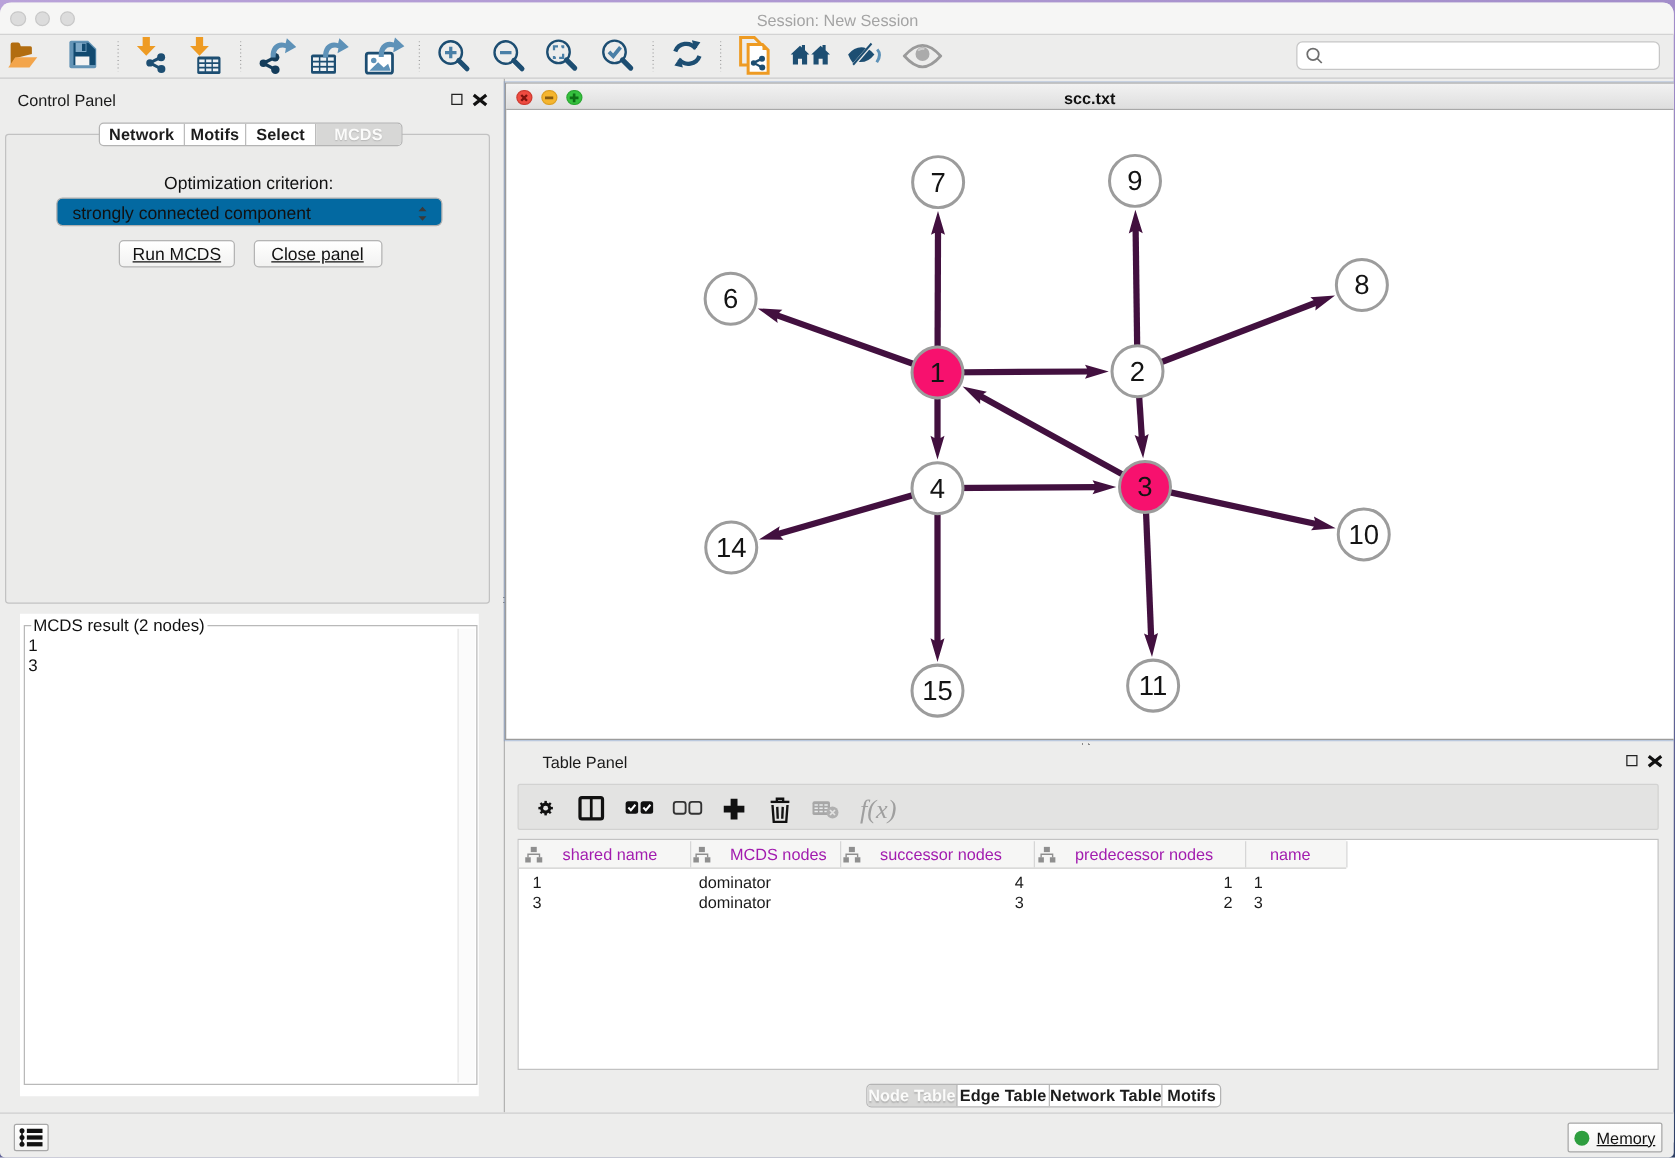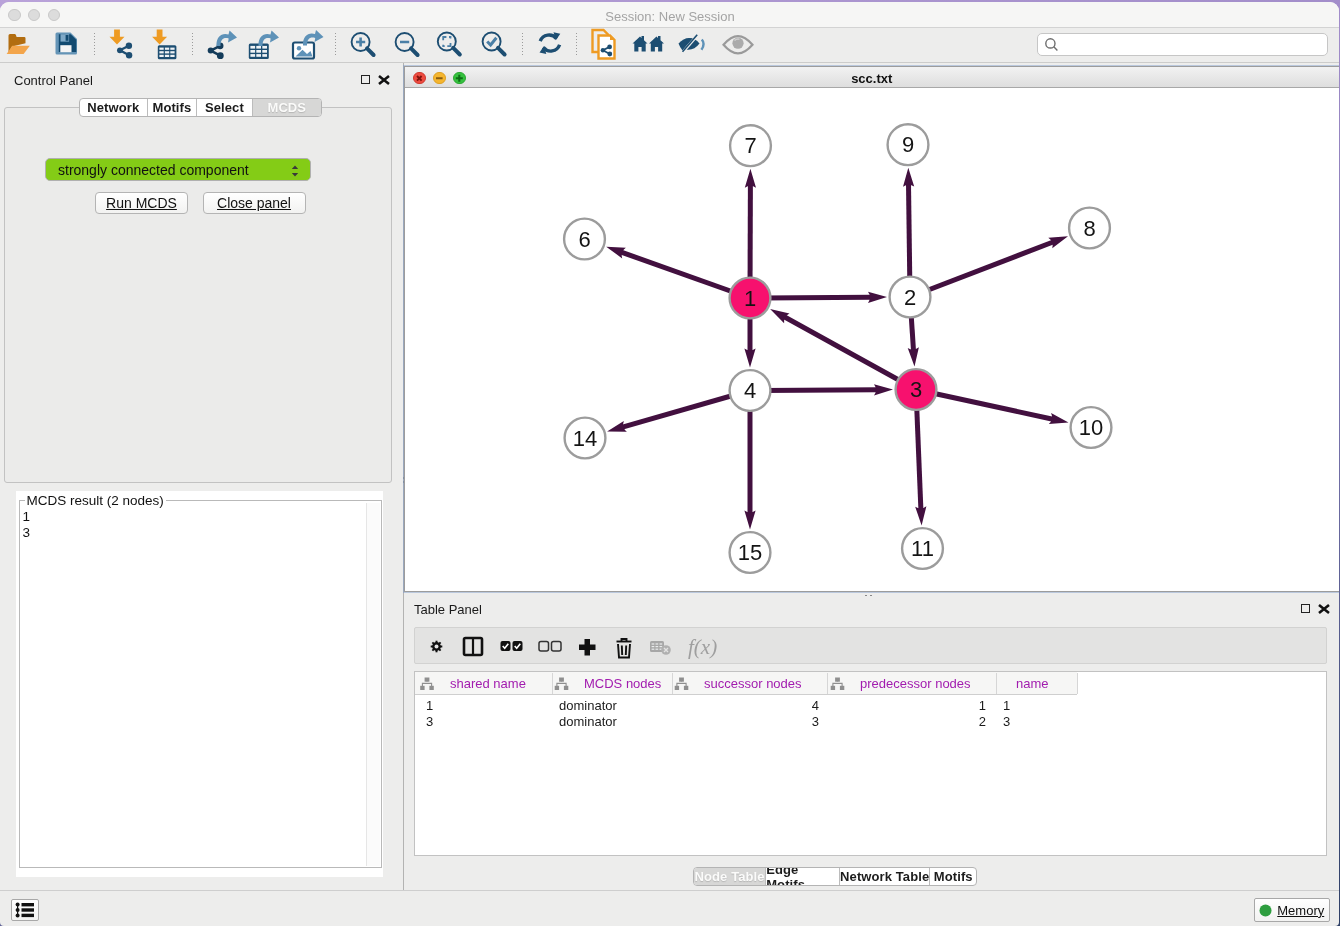--- a/index.html
+++ b/index.html
@@ -24,21 +24,21 @@
   background:#fff; overflow:hidden; font-size:13px; }
 .seg div { display:flex; align-items:center; justify-content:center; color:#1c1c1c;
   border-right:1px solid #bcbcbc; font-weight:600; letter-spacing:0.1px; }
 .seg div:last-child { border-right:none; }
 .seg .on { background:#d7d7d6; color:#fbfbfa; text-shadow:0 1px 1px rgba(120,120,120,0.35); }
 .tabbox { left:4px; top:44px; width:388px; height:376px; background:#ebebea;
   border:1px solid #c2c2c2; border-radius:3px; }
 .button { position:absolute; height:22px; background:linear-gradient(#ffffff,#f2f2f1);
   border:1px solid #b4b4b4; border-radius:4px; font-size:14px; color:#111;
   display:flex; align-items:center; justify-content:center;text-decoration:underline; }
-.combo { position:absolute; left:45px; top:95px; width:266px; height:23px; background:#84cc16;
+.combo { position:absolute; left:45px; top:95px; width:309px; height:23px; background:#0369a1;
   border:1px solid #b0b0b0; border-radius:5px; font-size:14px; color:#111;
   display:flex; align-items:center; padding-left:12px; }
 .resultpanel { left:15.5px; top:428px; width:367.5px; height:386px; background:#fff; }
 .fieldset { position:absolute; left:3px; top:9px; width:363.5px; height:368px; border:1px solid #b9b9b9; }
 .fieldlabel { position:absolute; left:5px; top:-8px; background:#fff; padding:0 2px; font-size:13.5px; color:#111; }
 .vscroll { position:absolute; right:1.5px; top:1.5px; width:14px; bottom:1.5px;
   background:#fbfbfb; border-left:1px solid #e6e6e6; }
 .statusbar { left:0; top:890px; width:1340px; height:24px; background:#ededec; border-top:1px solid #cecece; }
 .netwin { left:404px; top:66px; width:935.5px; height:525.5px; background:#fff;
   border:1px solid #9c9c9c; box-shadow:0 0 0 1px rgba(125,155,205,0.45); }
@@ -205,20 +205,21 @@
   <svg class="abs" style="left:376px;top:9px" width="16" height="16" viewBox="0 0 16 16">
     <path d="M3 4 L13 12 M13 4 L3 12" stroke="#111" stroke-width="2.6"></path>
         </svg>
   <div class="abs tabbox"></div>
   <div class="seg" style="left:79px;top:35px;width:243px">
     <div style="width:72px">Network</div>
           <div style="width:53px">Motifs</div>
     <div style="width:59px">Select</div>
           <div class="on" style="width:73px">MCDS</div>
   </div>
+  <div class="abs" style="left:0;top:75px;width:398px;text-align:center;font-size:14px;color:#111">Optimization criterion:</div>
   <div class="combo">strongly connected component
     <svg style="position:absolute;right:10px;top:4.5px" width="10" height="14" viewBox="0 0 10 14">
       <path d="M1.8 5 L5 1.4 L8.2 5 Z M1.8 9 L5 12.6 L8.2 9 Z" fill="#3a3a3a"></path>
           </svg>
   </div>
   <div class="button" style="left:95px;top:128.5px;width:93px">Run MCDS</div>
   <div class="button" style="left:202.5px;top:128.5px;width:103px">Close panel</div>
 
   <div class="abs resultpanel">
     <div class="fieldset">
@@ -300,21 +301,21 @@
 <text x="922.5" y="556.1" text-anchor="middle" font-size="22" fill="#141414" font-family="Liberation Sans, sans-serif">11</text>
 <circle cx="585.0" cy="438.0" r="20.4" fill="#ffffff" stroke="#9c9c9c" stroke-width="2.4"></circle>
 <text x="585.0" y="445.6" text-anchor="middle" font-size="22" fill="#141414" font-family="Liberation Sans, sans-serif">14</text>
 <circle cx="750.0" cy="552.5" r="20.4" fill="#ffffff" stroke="#9c9c9c" stroke-width="2.4"></circle>
 <text x="750.0" y="560.1" text-anchor="middle" font-size="22" fill="#141414" font-family="Liberation Sans, sans-serif">15</text>
 </svg>
 
 <div class="abs" style="left:864px;top:593.5px;width:10px;height:3px;background:radial-gradient(circle 1.3px at 2px 1.5px,#888 55%,rgba(0,0,0,0) 60%),radial-gradient(circle 1.3px at 7px 1.5px,#888 55%,rgba(0,0,0,0) 60%)"></div>
 
 <div class="abs" style="left:404px;top:600px;width:936px;height:290px">
-  <div class="panel-title abs" style="left:10px;top:2px">Table Panel</div>
+  <div class="panel-title abs" style="left:30px;top:2px">Table Panel</div>
   <div class="mini-sq" style="left:897px;top:3.5px"></div>
   <svg class="abs" style="left:912px;top:1px" width="16" height="16" viewBox="0 0 16 16">
     <path d="M3 4 L13 12 M13 4 L3 12" stroke="#111" stroke-width="2.6"></path>
         </svg>
   <div class="abs" style="left:10px;top:27px;width:913px;height:37px;background:#e3e3e2;border:1px solid #d2d2d1;border-radius:2px"></div>
   <div class="abs" style="left:10px;top:71px;width:913px;height:184.5px;background:#fff;border:1px solid #c2c2c2">
 
     <div style="position:absolute;left:0;top:0;width:662px;height:23px;background:#f6f6f5;border-bottom:1px solid #cfcfcf"></div>
     <div style="position:absolute;left:0;top:0;width:100%;height:23px;font-size:13px;color:#a21caf">
       <span style="position:absolute;left:35px;top:4px">shared name</span>
@@ -404,21 +405,21 @@
           </g>
           <g transform="translate(837.5,684)" fill="#8f8f8f">
             <rect x="-2.4" y="-6.5" width="4.8" height="4.2"></rect>
             <rect x="-6.8" y="1.8" width="4.4" height="4.2"></rect>
             <rect x="2.4" y="1.8" width="4.4" height="4.2"></rect>
             <path d="M-4.6 2 v-2.6 h9.2 v2.6 M0 -2.6 v-1" stroke="#8f8f8f" stroke-width="1.1" fill="none"></path>
           </g>
         </svg>
   <div class="seg tseg" style="left:289px;top:267px;width:284px">
     <div class="on" style="width:90px">Node Table</div>
-          <div style="width:92px">Edge Motifs</div>
+          <div style="width:92px">Edge Table</div>
     <div style="width:113px">Network Table</div>
           <div style="width:57px">Motifs</div>
   </div>
 </div>
 
 <div class="abs statusbar">
   <div class="button" style="left:11px;top:7.5px;width:27.5px;height:22px;border-radius:2px;border-color:#a8a8a8">
           <svg width="20" height="16" viewBox="0 0 20 16">
             <g fill="#111">
               <circle cx="2.6" cy="2.6" r="2"></circle>

